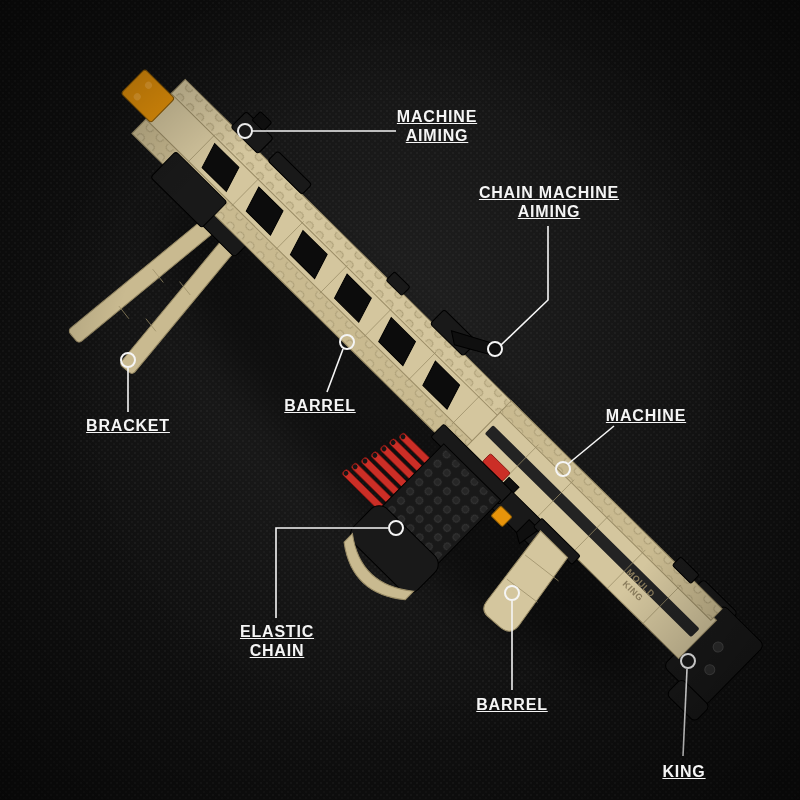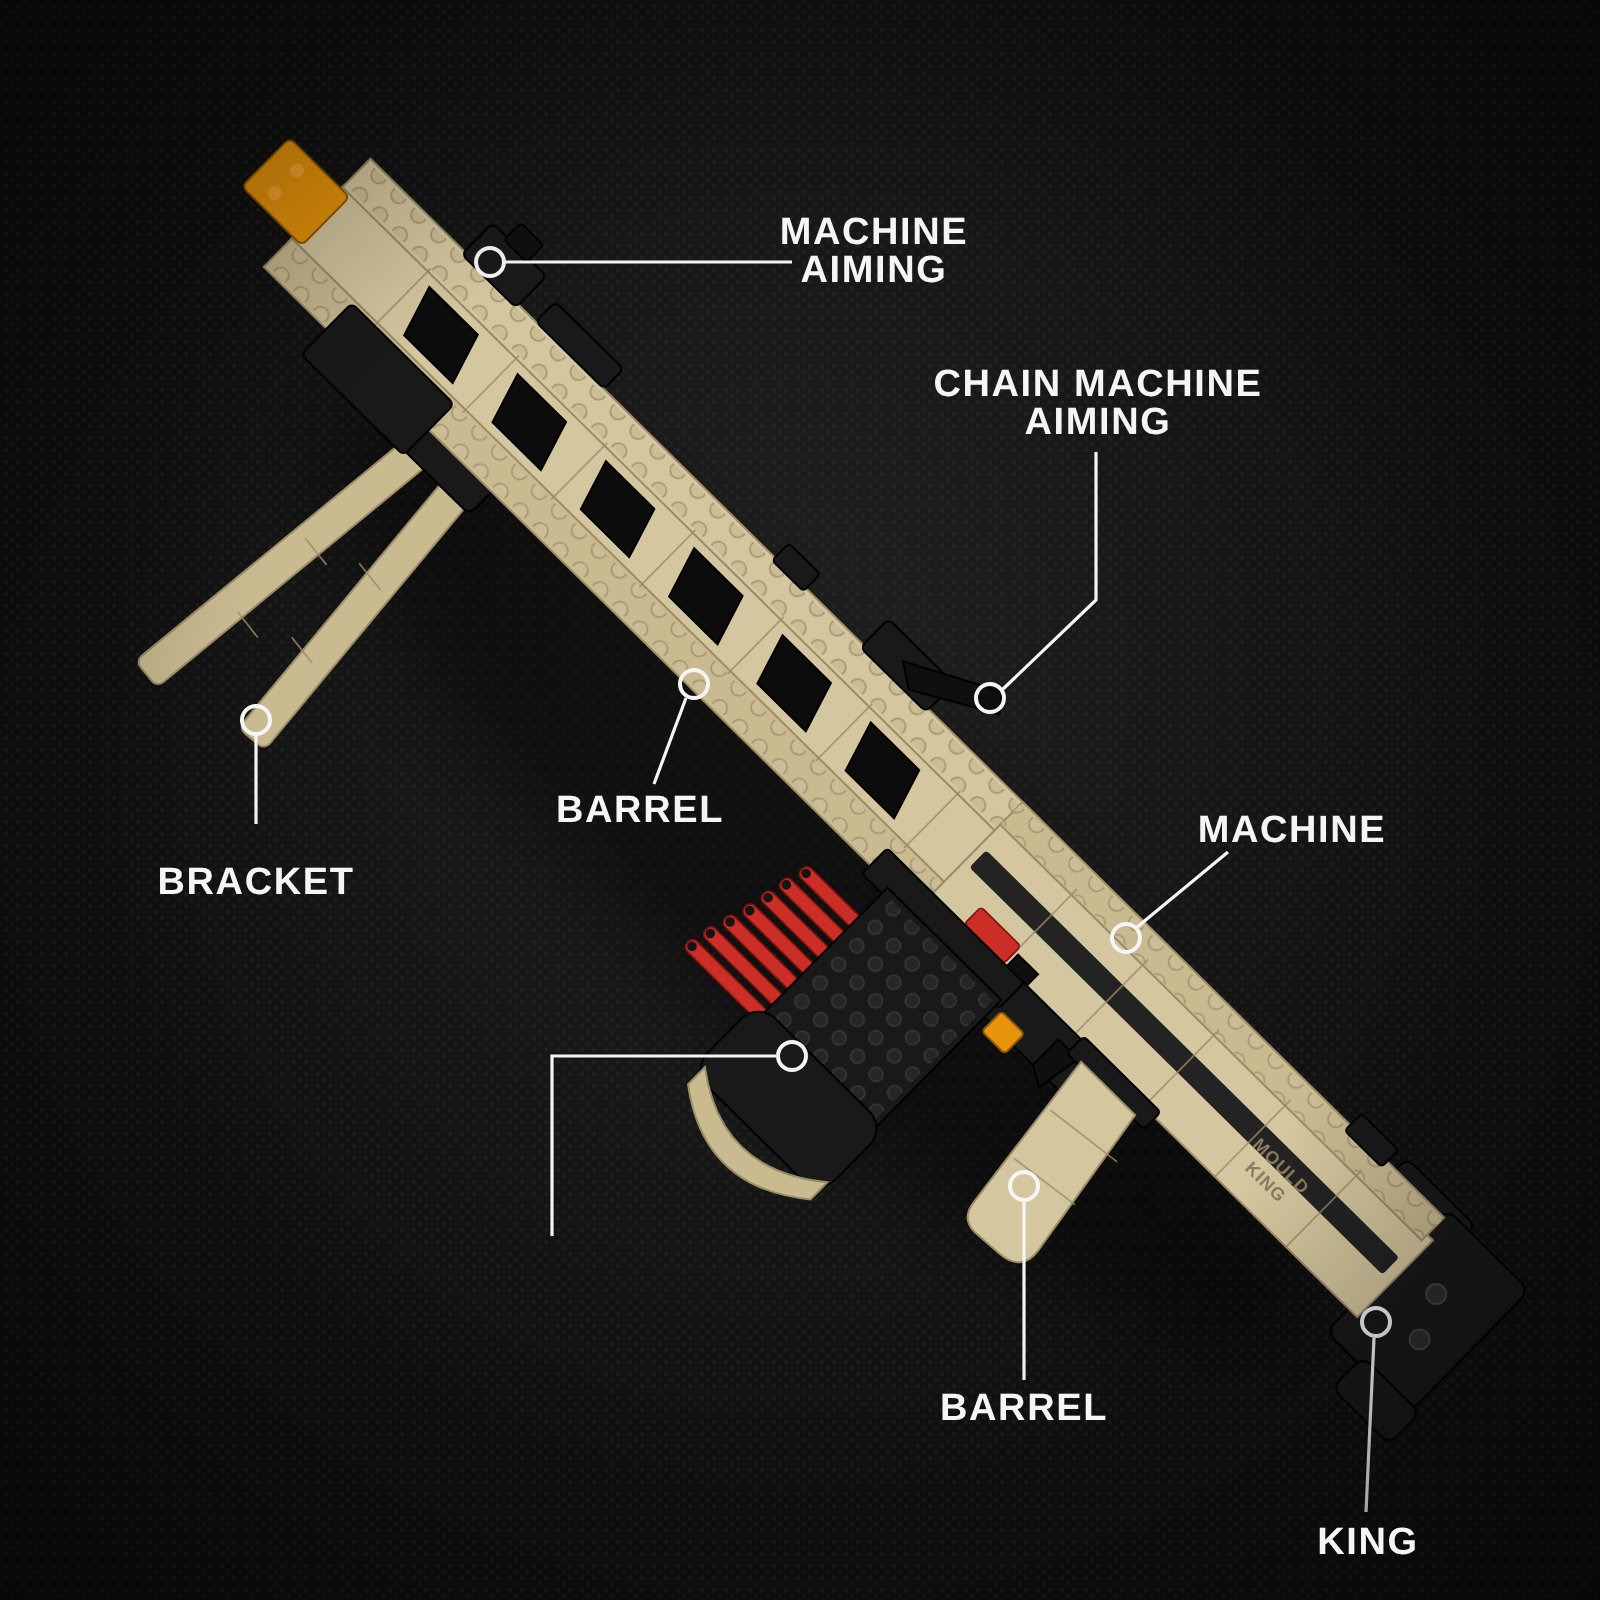--- a/index.html
+++ b/index.html
@@ -15,22 +15,22 @@
     font-family: "Liberation Sans", sans-serif;
   }
   .stage::after {
     content:""; position:absolute; inset:0; pointer-events:none;
     background: radial-gradient(ellipse at center, rgba(0,0,0,0) 52%, rgba(0,0,0,0.55) 100%);
   }
   .scene-svg { position:absolute; inset:0; }
   .callout {
     position:absolute; transform:translateX(-50%); text-align:center;
     color: var(--label-text, #f5f5f5);
-    font-weight:700; font-size:19px; line-height:19px; letter-spacing:0.8px;
-    white-space:nowrap; z-index:3;
+    font-weight:700; font-size:16px; line-height:19px; letter-spacing:0.8px;
+    white-space:nowrap; z-index:3;text-decoration:underline;
   }
   .callout span { display:block; }
   
   .brick-tan   { fill: var(--tan, #d4c69e);  stroke: var(--tan-edge, #9a8c66); stroke-width:1; }
   .brick-tan2  { fill: var(--tan2, #c9ba90); stroke: var(--tan-edge, #9a8c66); stroke-width:1; }
   .brick-dark  { fill: var(--black-part, #191919); stroke:#000; stroke-width:1; }
   .brick-black { fill:#0f0f0f; stroke:#000; stroke-width:1; }
   .brick-orange{ fill: var(--orange, #e8940a); stroke:#8a5a05; stroke-width:1; }
   .chain-red   { fill: var(--red, #cb2e26); stroke:#7e120e; stroke-width:0.8; }
   .vent        { fill:#0c0c0c; stroke:#000; stroke-width:1; }
@@ -199,28 +199,32 @@
 
   <div class="callout" style="left:549px; top:183px">
     <span>CHAIN MACHINE</span>
     <span>AIMING</span>
   </div>
 
   <div class="callout" style="left:320px; top:396px">
     <span>BARREL</span>
   </div>
 
-  <div class="callout" style="left:128px; top:432px">
+  <div class="callout" style="left:128px; top:416px">
     <span>BRACKET</span>
   </div>
 
   <div class="callout" style="left:646px; top:406px">
     <span>MACHINE</span>
   </div>
 
+  <div class="callout" style="left:277px; top:622px">
+    <span>ELASTIC</span>
+    <span>CHAIN</span>
+  </div>
 
   <div class="callout" style="left:512px; top:695px">
     <span>BARREL</span>
   </div>
 
   <div class="callout" style="left:684px; top:762px">
     <span>KING</span>
   </div>
 
 </div>

